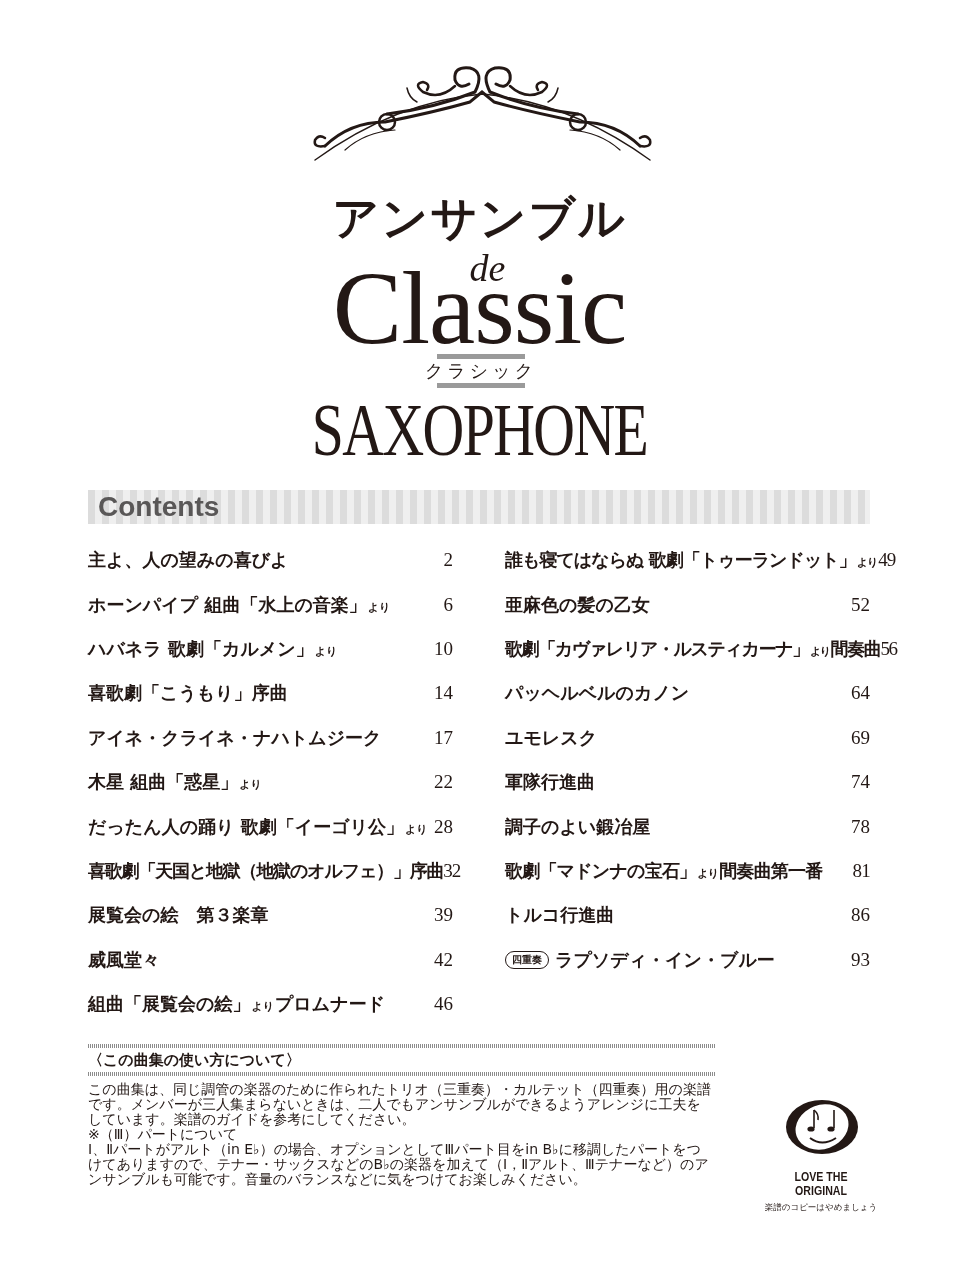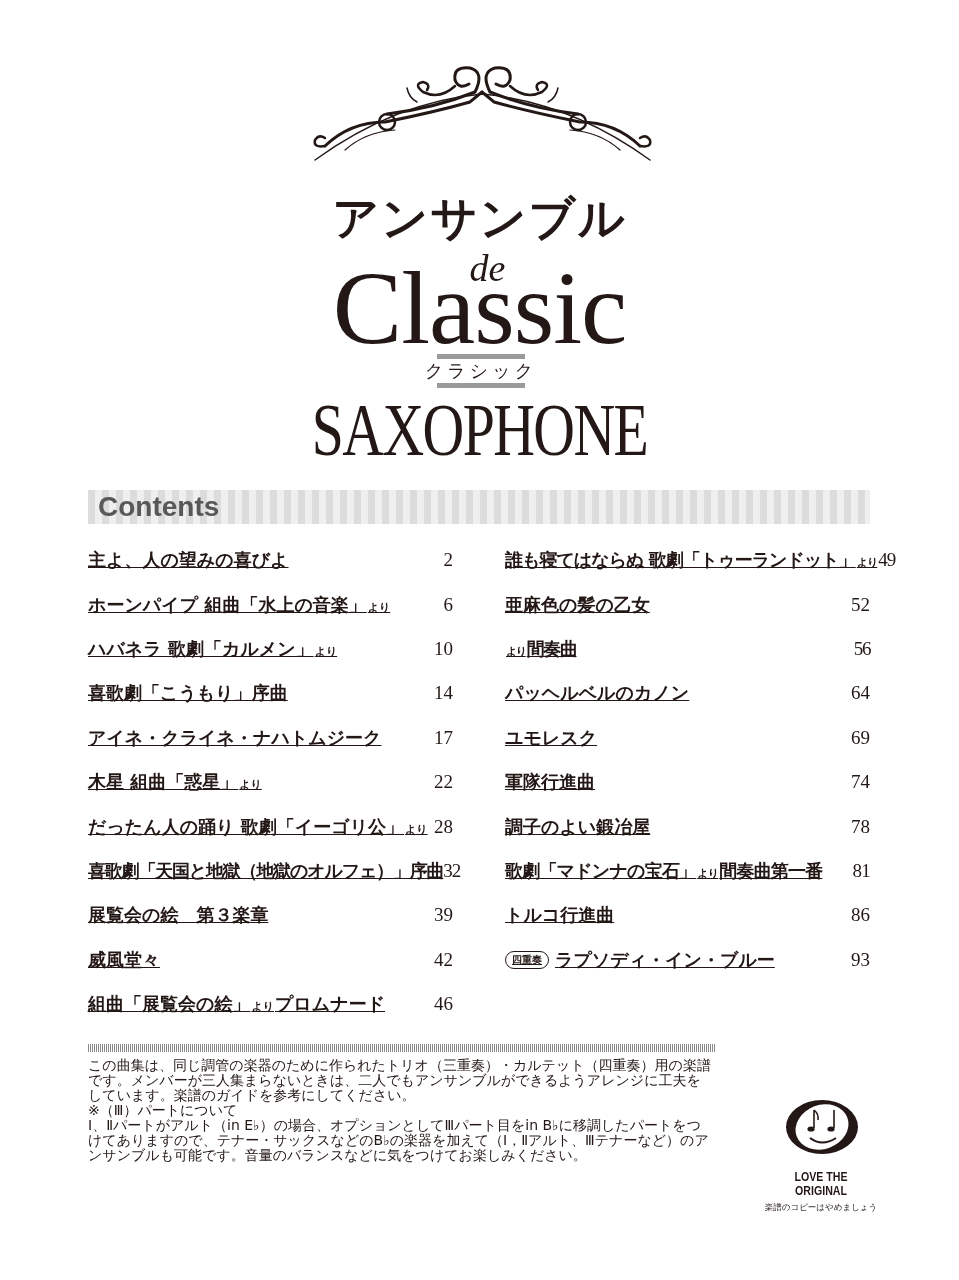--- a/index.html
+++ b/index.html
@@ -43,21 +43,21 @@
     position: absolute; left: 10px; top: 0px; font-family: "Liberation Sans", sans-serif;
     font-weight: bold; font-size: 28px; line-height: 34px; color: #595757;
   }
   .toc-col { position: absolute; top: 538px; width: 365px; }
   .toc-col.left { left: 88px; }
   .toc-col.right { left: 505px; }
   .toc-item {
     height: 44.4px; display: flex; align-items: center; justify-content: space-between;
     font-size: 18px; font-weight: bold; color: #231815; white-space: nowrap;
   }
-  .toc-title { display: flex; align-items: baseline; text-decoration: underline; }
+  .toc-title { display: flex; align-items: baseline; }
   .toc-title .small { font-size: 11px; margin: 0 1px; }
   .toc-page { font-family: "Liberation Serif", serif; font-weight: normal; font-size: 19px; }
   .badge {
     display: inline-block; border: 1.3px solid #231815; border-radius: 11px;
     font-size: 10px; padding: 1px 6px; margin-right: 6px; font-weight: bold; line-height: 14px;
   }
   .usage { position: absolute; left: 88px; top: 1044px; width: 627px; }
   .dotline {
     height: 4px;
     background: repeating-linear-gradient(90deg, #8c8c8c 0px, #8c8c8c 1px, transparent 1px, transparent 2px);
@@ -213,20 +213,21 @@
     <span class="toc-page">49</span>
   </div>
   <div class="toc-item">
     <span class="toc-title">
         <span>亜麻色の髪の乙女</span>
       </span>
     <span class="toc-page">52</span>
   </div>
   <div class="toc-item" style="letter-spacing:-1.4px">
     <span class="toc-title">
+        <span>歌劇「カヴァレリア・ルスティカーナ」</span>
         <span class="small">より</span>
         <span>間奏曲</span>
       </span>
     <span class="toc-page">56</span>
   </div>
   <div class="toc-item">
     <span class="toc-title">
         <span>パッヘルベルのカノン</span>
       </span>
     <span class="toc-page">64</span>
@@ -267,20 +268,21 @@
     <span class="toc-title" style="align-items:center">
         <span class="badge">四重奏</span>
         <span>ラプソディ・イン・ブルー</span>
       </span>
     <span class="toc-page">93</span>
   </div>
 </div>
 
 <div class="usage">
   <div class="dotline"></div>
+  <div class="usage-heading">〈この曲集の使い方について〉</div>
   <div class="dotline"></div>
   <div class="usage-body">
     <p>この曲集は、同じ調管の楽器のために作られたトリオ（三重奏）・カルテット（四重奏）用の楽譜です。メンバーが三人集まらないときは、二人でもアンサンブルができるようアレンジに工夫をしています。楽譜のガイドを参考にしてください。</p>
     <p>※（Ⅲ）パートについて</p>
     <p>Ⅰ、Ⅱパートがアルト（in E♭）の場合、オプションとしてⅢパート目をin B♭に移調したパートをつけてありますので、テナー・サックスなどのB♭の楽器を加えて（Ⅰ，Ⅱアルト、Ⅲテナーなど）のアンサンブルも可能です。音量のバランスなどに気をつけてお楽しみください。</p>
   </div>
 </div>
 
 <div class="logo">
   <svg class="logo-mark" viewBox="0 0 76 58">

